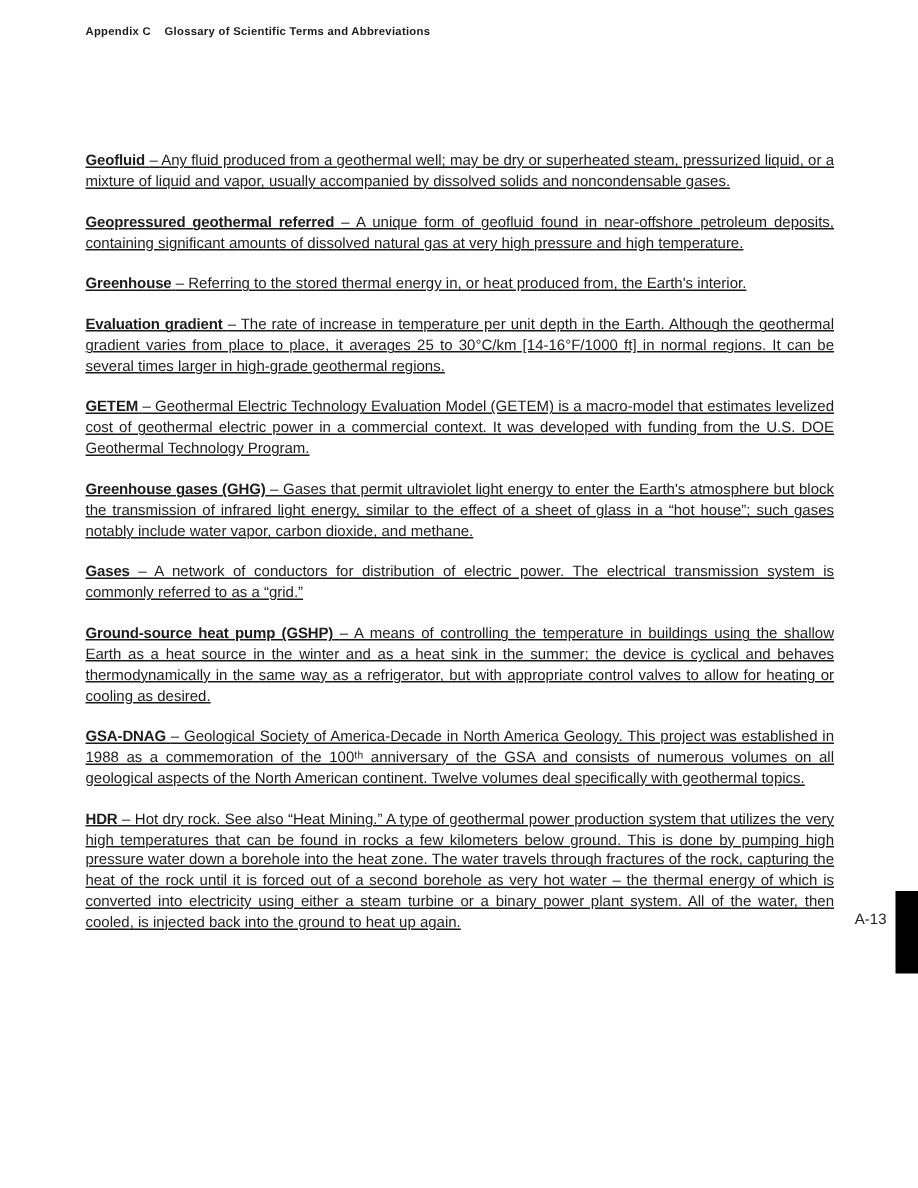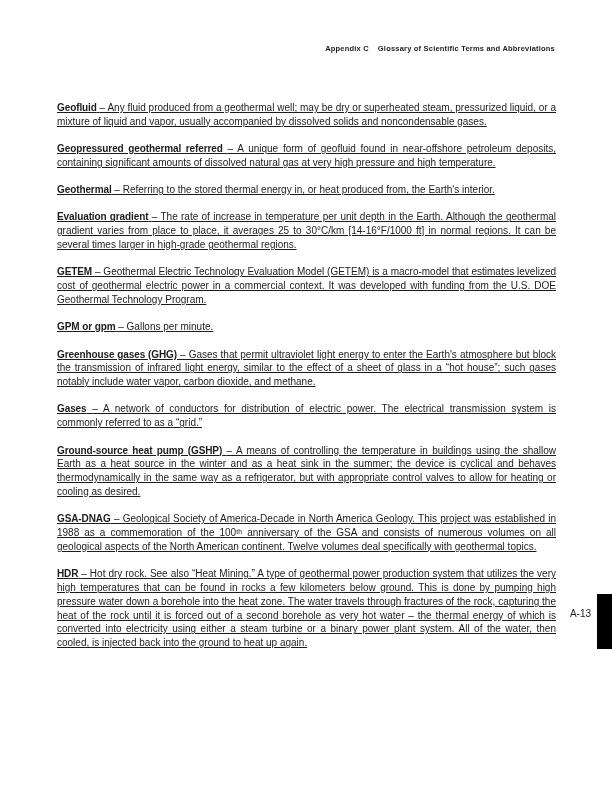--- a/index.html
+++ b/index.html
@@ -11,27 +11,26 @@
     color: #1c1c1c;
     font-family: "Liberation Sans", "DejaVu Sans", sans-serif;
     position: relative;
     overflow: hidden;
   }
   .running-header {
     position: absolute;
     top: 16px;
     left: 57px;
     right: 57px;
-    text-align: right;
+    text-align: left;
     font-size: 7.5px;
     font-weight: bold;
     letter-spacing: 0.2px;
     color: #1c1c1c;
     white-space: nowrap;
-    margin-top: 28px;
   }
   .hdr-section { margin-right: 9px; }
   .content {
     position: absolute;
     top: 101px;
     left: 57px;
     width: 499px;
     text-decoration: underline;
   }
   .content p.entry {
@@ -71,34 +70,30 @@
 <main class="content">
   <p class="entry">
     <strong>Geofluid</strong>
     <span>– Any fluid produced from a geothermal well; may be dry or superheated steam, pressurized liquid, or a mixture of liquid and vapor, usually accompanied by dissolved solids and noncondensable gases.</span>
   </p>
   <p class="entry">
     <strong>Geopressured geothermal referred</strong>
     <span>– A unique form of geofluid found in near-offshore petroleum deposits, containing significant amounts of dissolved natural gas at very high pressure and high temperature.</span>
   </p>
   <p class="entry">
-    <strong>Geothermal</strong>
+    <strong>Greenhouse</strong>
     <span>– Referring to the stored thermal energy in, or heat produced from, the Earth's interior.</span>
   </p>
   <p class="entry">
     <strong>Evaluation gradient</strong>
     <span>– The rate of increase in temperature per unit depth in the Earth. Although the geothermal gradient varies from place to place, it averages 25 to 30°C/km [14-16°F/1000 ft] in normal regions. It can be several times larger in high-grade geothermal regions.</span>
   </p>
   <p class="entry">
     <strong>GETEM</strong>
     <span>– Geothermal Electric Technology Evaluation Model (GETEM) is a macro-model that estimates levelized cost of geothermal electric power in a commercial context. It was developed with funding from the U.S. DOE Geothermal Technology Program.</span>
-  </p>
-  <p class="entry">
-    <strong>GPM or gpm</strong>
-    <span>– Gallons per minute.</span>
   </p>
   <p class="entry">
     <strong>Greenhouse gases (GHG)</strong>
     <span>– Gases that permit ultraviolet light energy to enter the Earth's atmosphere but block the transmission of infrared light energy, similar to the effect of a sheet of glass in a “hot house”; such gases notably include water vapor, carbon dioxide, and methane.</span>
   </p>
   <p class="entry">
     <strong>Gases</strong>
     <span>– A network of conductors for distribution of electric power. The electrical transmission system is commonly referred to as a “grid.”</span>
   </p>
   <p class="entry">

